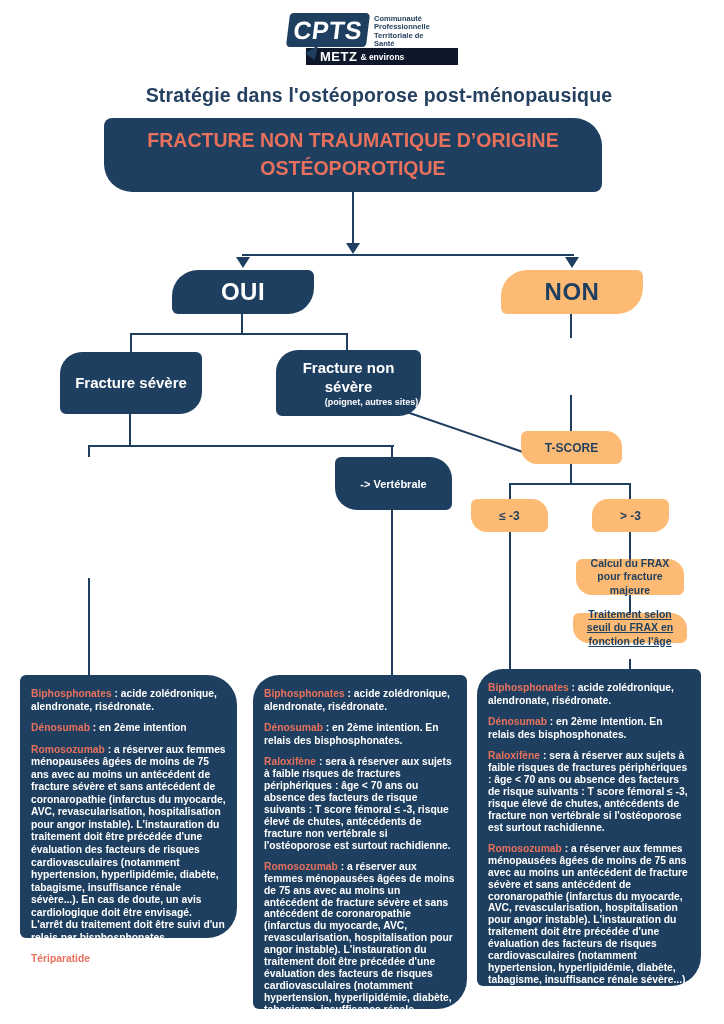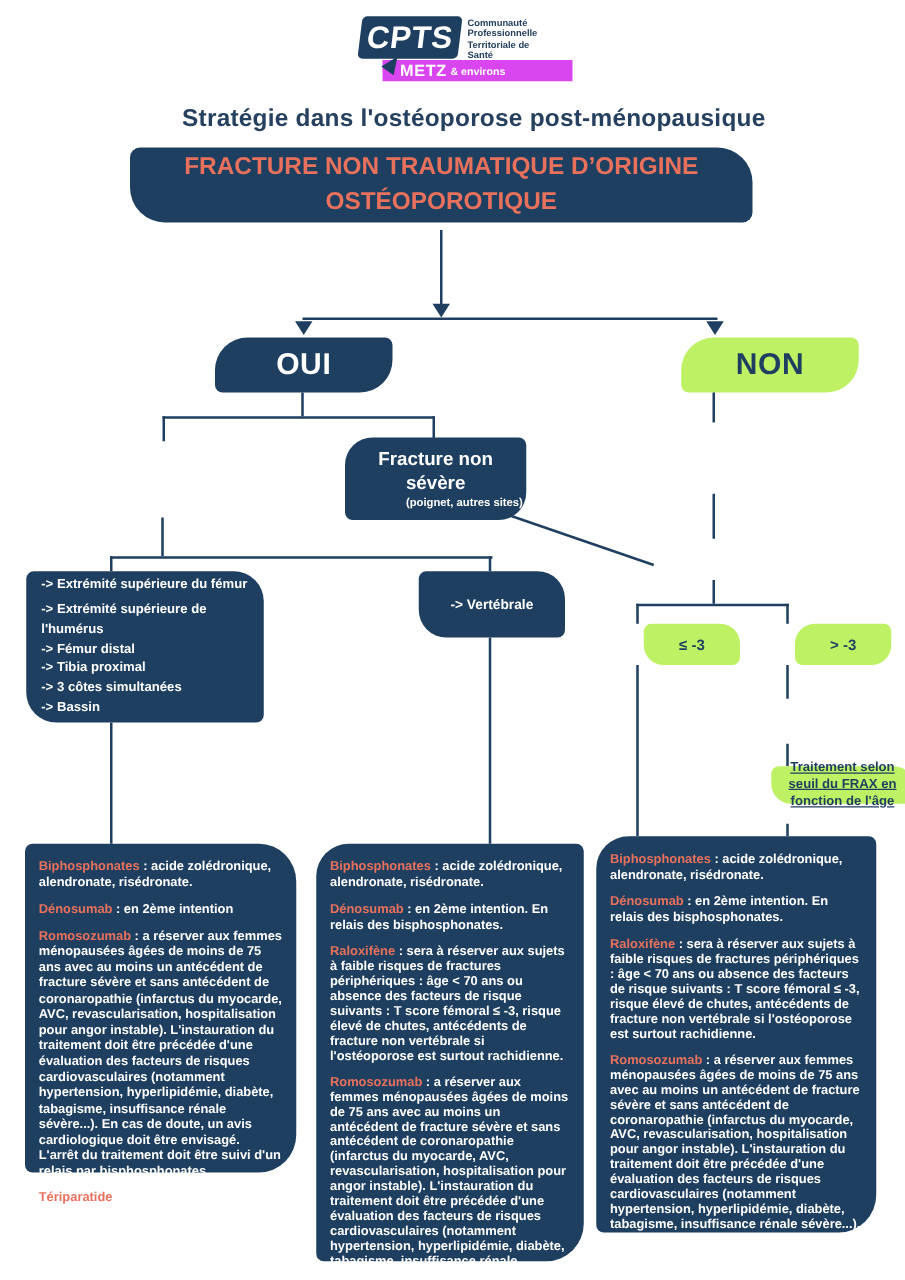--- a/index.html
+++ b/index.html
@@ -5,26 +5,26 @@
   html,body{margin:0;padding:0;background:#fff;}
   .page{position:relative;width:724px;height:1024px;background:#ffffff;
         font-family:"Liberation Sans",sans-serif;overflow:hidden;}
   .line{position:absolute;background:#1e3f5f;}
   .arrow-down{position:absolute;width:0;height:0;
         border-left:7px solid transparent;border-right:7px solid transparent;
         border-top:11px solid #1e3f5f;}
   .box{position:absolute;box-sizing:border-box;display:flex;flex-direction:column;
         align-items:center;justify-content:center;text-align:center;}
   .dark{background:#1e3f5f;color:#ffffff;}
-  .light{background:#bef264;color:#1e3f5f;margin-left:44px;}
+  .light{background:#fdba74;color:#1e3f5f;}
   .r-tlbr{border-radius:26px 6px 26px 6px;}
   .r-trbl{border-radius:6px 20px 6px 20px;}
   .page-title{position:absolute;left:17px;top:84px;width:724px;text-align:center;
         color:#25415f;font-size:19.5px;font-weight:700;letter-spacing:.2px;}
-  .root-box{left:104px;top:118px;width:498px;height:60px;
+  .root-box{left:104px;top:118px;width:498px;height:74px;
         border-radius:8px 28px 8px 28px;background:#1e3f5f;}
   .root-box .t{color:#e8715d;font-weight:800;font-size:19.5px;line-height:1.42;}
   .branch{font-size:24px;font-weight:800;letter-spacing:.5px;}
   .node-title{font-size:15px;font-weight:700;line-height:1.25;}
   .node-sub{font-size:9px;font-weight:700;margin-top:1px;margin-left:46px;}
   .small-node{font-size:12px;font-weight:800;}
   .light-note{font-size:11px;font-weight:700;line-height:1.3;padding:4px 6px;}
   .sites{align-items:flex-start;text-align:left;padding:10px 12px;
         border-radius:6px 24px 6px 24px;}
   .sites div{font-size:10.5px;font-weight:700;line-height:1.5;}
@@ -34,21 +34,21 @@
   .tblock p{margin:0 0 9px 0;font-size:10.3px;font-weight:700;line-height:1.22;}
   .tblock p:last-child{margin-bottom:0;}
   .drug{color:#e8715d;}
   
   .logo{position:absolute;left:288px;top:13px;width:176px;height:54px;}
   .logo-top{display:flex;align-items:flex-start;}
   .cpts-box{background:#1e3f5f;color:#fff;font-weight:800;font-size:25px;
         width:80px;height:34px;display:flex;align-items:center;justify-content:center;
         border-radius:4px;transform:skewX(-7deg);letter-spacing:.5px;}
   .org{margin-left:6px;color:#25415f;font-size:7.5px;font-weight:700;line-height:1.12;padding-top:2px;}
-  .metz-bar{position:absolute;left:18px;top:35px;width:152px;height:17px;background:#d946ef;
+  .metz-bar{position:absolute;left:18px;top:35px;width:152px;height:17px;background:#0f172a;
         display:flex;align-items:center;padding-left:14px;box-sizing:border-box;}
   .metz{color:#ffffff;font-weight:800;font-size:13px;letter-spacing:.5px;}
   .env{color:#ffffff;font-weight:700;font-size:8.5px;margin-left:3px;}
   .metz-arrow{position:absolute;left:2px;top:-4px;width:0;height:0;
         border-left:6px solid transparent;border-right:6px solid transparent;
         border-bottom:14px solid #1e3f5f;transform:rotate(35deg);}
   .diag{transform-origin:0 0;transform:rotate(19deg);}
 </style>
 </head>
 <body>
@@ -91,64 +91,65 @@
   </div>
   <div class="box light r-tlbr branch" style="left:501px;top:270px;width:142px;height:44px;">
     <span>NON</span>
   </div>
 
   <div class="line" style="left:241px;top:314px;width:2.4px;height:19px;"></div>
   <div class="line" style="left:130px;top:333px;width:218px;height:2.4px;"></div>
   <div class="line" style="left:130px;top:333px;width:2.4px;height:20px;"></div>
   <div class="line" style="left:346px;top:333px;width:2.4px;height:18px;"></div>
 
+  <div class="box dark" style="left:60px;top:352px;width:142px;height:62px;border-radius:22px 6px 22px 6px;">
+    <div class="node-title">Fracture sévère</div>
+  </div>
   <div class="box dark" style="left:276px;top:350px;width:145px;height:66px;border-radius:22px 6px 22px 6px;">
     <div class="node-title" style="max-width:110px;">Fracture non sévère</div>
     <div class="node-sub">(poignet, autres sites)</div>
   </div>
 
   <div class="line" style="left:570px;top:314px;width:2.4px;height:24px;"></div>
 
   <div class="line" style="left:570px;top:395px;width:2.4px;height:36px;"></div>
 
   <div class="line diag" style="left:407px;top:411px;width:123px;height:2.4px;"></div>
 
+  <div class="box light" style="left:521px;top:431px;width:101px;height:33px;border-radius:6px 16px 6px 16px;">
+    <span class="small-node">T-SCORE</span>
+  </div>
   <div class="line" style="left:570px;top:464px;width:2.4px;height:19px;"></div>
   <div class="line" style="left:509px;top:483px;width:122px;height:2.4px;"></div>
   <div class="line" style="left:509px;top:483px;width:2.4px;height:16px;"></div>
   <div class="line" style="left:629px;top:483px;width:2.4px;height:16px;"></div>
 
   <div class="box light" style="left:471px;top:499px;width:77px;height:33px;border-radius:6px 16px 6px 16px;">
     <span class="small-node">≤ -3</span>
   </div>
   <div class="box light" style="left:592px;top:499px;width:77px;height:33px;border-radius:16px 6px 16px 6px;">
     <span class="small-node">&gt; -3</span>
   </div>
   <div class="line" style="left:509px;top:532px;width:2.4px;height:137px;"></div>
   <div class="line" style="left:629px;top:532px;width:2.4px;height:27px;"></div>
 
+  <div class="box light" style="left:576px;top:559px;width:108px;height:36px;border-radius:6px 16px 6px 16px;">
+    <div class="light-note" style="font-size:10.5px;max-width:104px;">Calcul du FRAX pour fracture majeure</div>
+  </div>
   <div class="line" style="left:629px;top:595px;width:2.4px;height:18px;"></div>
   <div class="box light" style="left:573px;top:613px;width:114px;height:30px;border-radius:6px 16px 6px 16px;text-decoration:underline;">
     <div class="light-note" style="font-size:10.5px;max-width:110px;">Traitement selon seuil du FRAX en fonction de l'âge</div>
   </div>
   <div class="line" style="left:629px;top:659px;width:2.4px;height:10px;"></div>
 
   <div class="line" style="left:129px;top:414px;width:2.4px;height:31px;"></div>
   <div class="line" style="left:88px;top:445px;width:306px;height:2.4px;"></div>
   <div class="line" style="left:88px;top:445px;width:2.4px;height:12px;"></div>
   <div class="line" style="left:391px;top:445px;width:2.4px;height:12px;"></div>
 
-  <div class="box dark sites" style="left:21px;top:457px;width:190px;height:121px;">
-    <div>-&gt; Extrémité supérieure du fémur</div>
-    <div>-&gt; Extrémité supérieure de l'humérus</div>
-    <div>-&gt; Fémur distal</div>
-    <div>-&gt; Tibia proximal</div>
-    <div>-&gt; 3 côtes simultanées</div>
-    <div>-&gt; Bassin</div>
-  </div>
   <div class="line" style="left:88px;top:578px;width:2.4px;height:97px;"></div>
 
   <div class="box dark" style="left:335px;top:457px;width:117px;height:53px;border-radius:6px 22px 6px 22px;">
     <span style="font-size:11px;font-weight:700;">-&gt; Vertébrale</span>
   </div>
   <div class="line" style="left:391px;top:510px;width:2.4px;height:165px;"></div>
 
   <div class="tblock" style="left:20px;top:675px;width:217px;height:263px;border-radius:6px 30px 30px 6px;">
     <p><span class="drug">Biphosphonates</span><span> : acide zolédronique, alendronate, risédronate.</span></p>
     <p><span class="drug">Dénosumab</span><span> : en 2ème intention</span></p>

